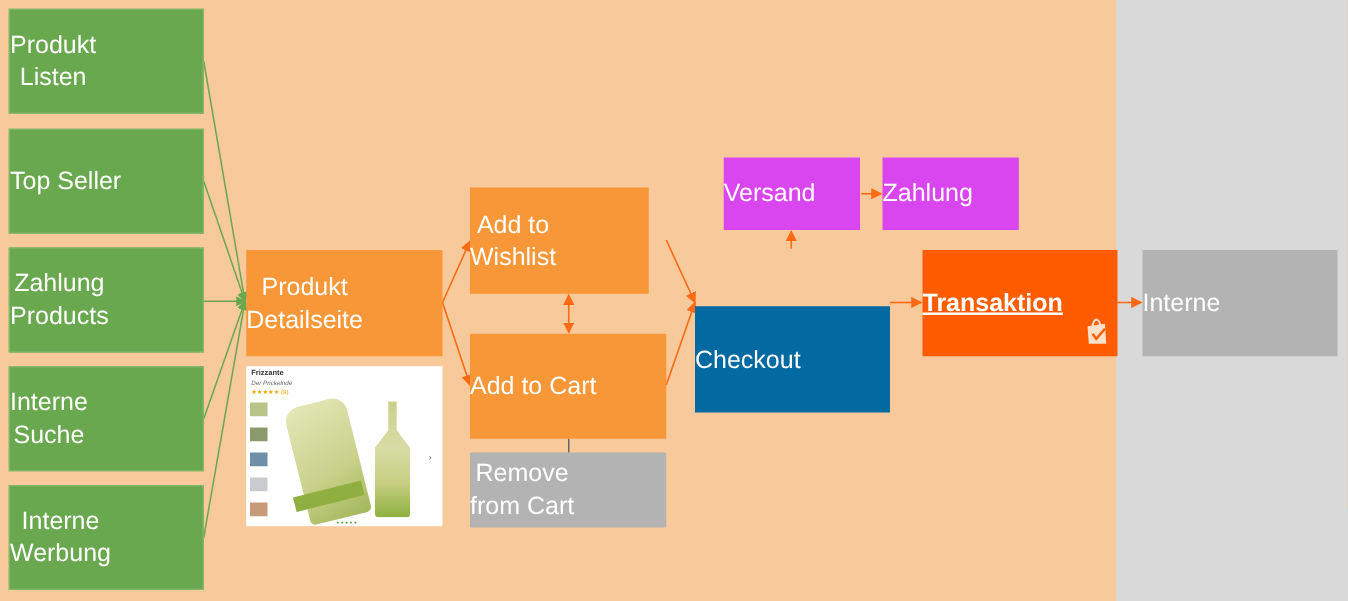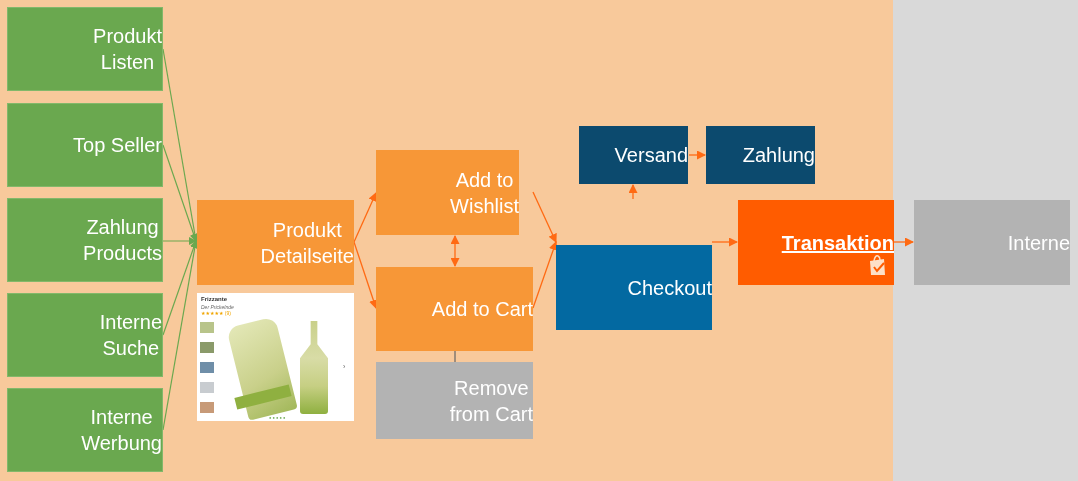--- a/index.html
+++ b/index.html
@@ -1,22 +1,22 @@
 <!DOCTYPE html>
 <html><head>
 <meta charset="utf-8">
 <style>
   html, body { margin:0; padding:0; }
   body { width:1078px; height:481px; position:relative; overflow:hidden; font-family:"Liberation Sans", sans-serif; background:#d9d9d9; }
   .bg-main { position:absolute; left:0; top:0; width:893px; height:481px; background:#f8c99b; }
   .bg-right { position:absolute; left:893px; top:0; width:185px; height:481px; background:#d9d9d9; }
-  .box { position:absolute; display:flex; align-items:center; justify-content:flex-end; text-align:center; color:#fff; font-size:20px; line-height:26px; box-sizing:border-box; white-space:pre-line; }
+  .box { position:absolute; display:flex; align-items:center; justify-content:flex-start; text-align:center; color:#fff; font-size:20px; line-height:26px; box-sizing:border-box; white-space:pre-line; }
   .green { background:#6aa84f; border:1px solid #82b86a; }
   .orange { background:#f79737; }
-  .darkorange { background:#0c4a6e; }
+  .darkorange { background:#d946ef; }
   .checkout { background:#0369a1;margin-top:45px; }
   .trans { background:#ff5c00; font-weight:bold;text-decoration:underline; }
   .gray { background:#b3b3b3; }
   svg.lines { position:absolute; left:0; top:0; width:1078px; height:481px; pointer-events:none; }
   .product-card { position:absolute; left:197px; top:293px; width:157px; height:128px; background:#fff; overflow:hidden; }
   .pc-title { position:absolute; left:4px; top:3px; font-size:6px; font-weight:bold; color:#333; }
   .pc-sub { position:absolute; left:4px; top:11px; font-size:5px; font-style:italic; color:#666; }
   .pc-stars { position:absolute; left:4px; top:17px; font-size:5px; color:#f0a500; }
   .thumb { position:absolute; left:3px; width:14px; height:11px; background:#b8c48a; }
   .bottle-big { position:absolute; left:40px; top:28px; width:50px; height:95px; background:linear-gradient(160deg,#e4e8b8,#c9d08a 60%,#a2b85a); transform:rotate(-14deg); border-radius:12px 12px 4px 4px; }
@@ -88,21 +88,21 @@
   <div class="bottle-big"></div>
   <div class="label-band"></div>
   <div class="bottle-small"></div>
   <div class="pc-next">›</div>
   <div class="pc-dots">● ● ● ● ●</div>
 </div>
 
 <div class="box orange" style="left:376px;top:150px;width:143px;height:85px;"><span>Add to
 Wishlist</span></div>
 <div class="box orange" style="left:376px;top:267px;width:157px;height:84px;"><span>Add to Cart</span></div>
-<div class="box gray" style="left:376px;top:362px;width:157px;height:77px;"><span>Remove
+<div class="box gray" style="left:376px;top:362px;width:157px;height:60px;"><span>Remove
 from Cart</span></div>
 
 <div class="box checkout" style="left:556px;top:200px;width:156px;height:85px;"><span>Checkout</span></div>
 <div class="box darkorange" style="left:579px;top:126px;width:109px;height:58px;"><span>Versand</span></div>
 <div class="box darkorange" style="left:706px;top:126px;width:109px;height:58px;"><span>Zahlung</span></div>
 
 <div class="box trans" style="left:738px;top:200px;width:156px;height:85px;"><span>Transaktion</span></div>
 <svg class="bag-icon" viewBox="0 0 18 22">
   <path d="M2,7 L16,5 L17,21 L3,21 Z" fill="#fde0c8"></path>
   <path d="M6,7 Q7,1 10,2 Q12,3 12,6" fill="none" stroke="#fde0c8" stroke-width="1.5"></path>

